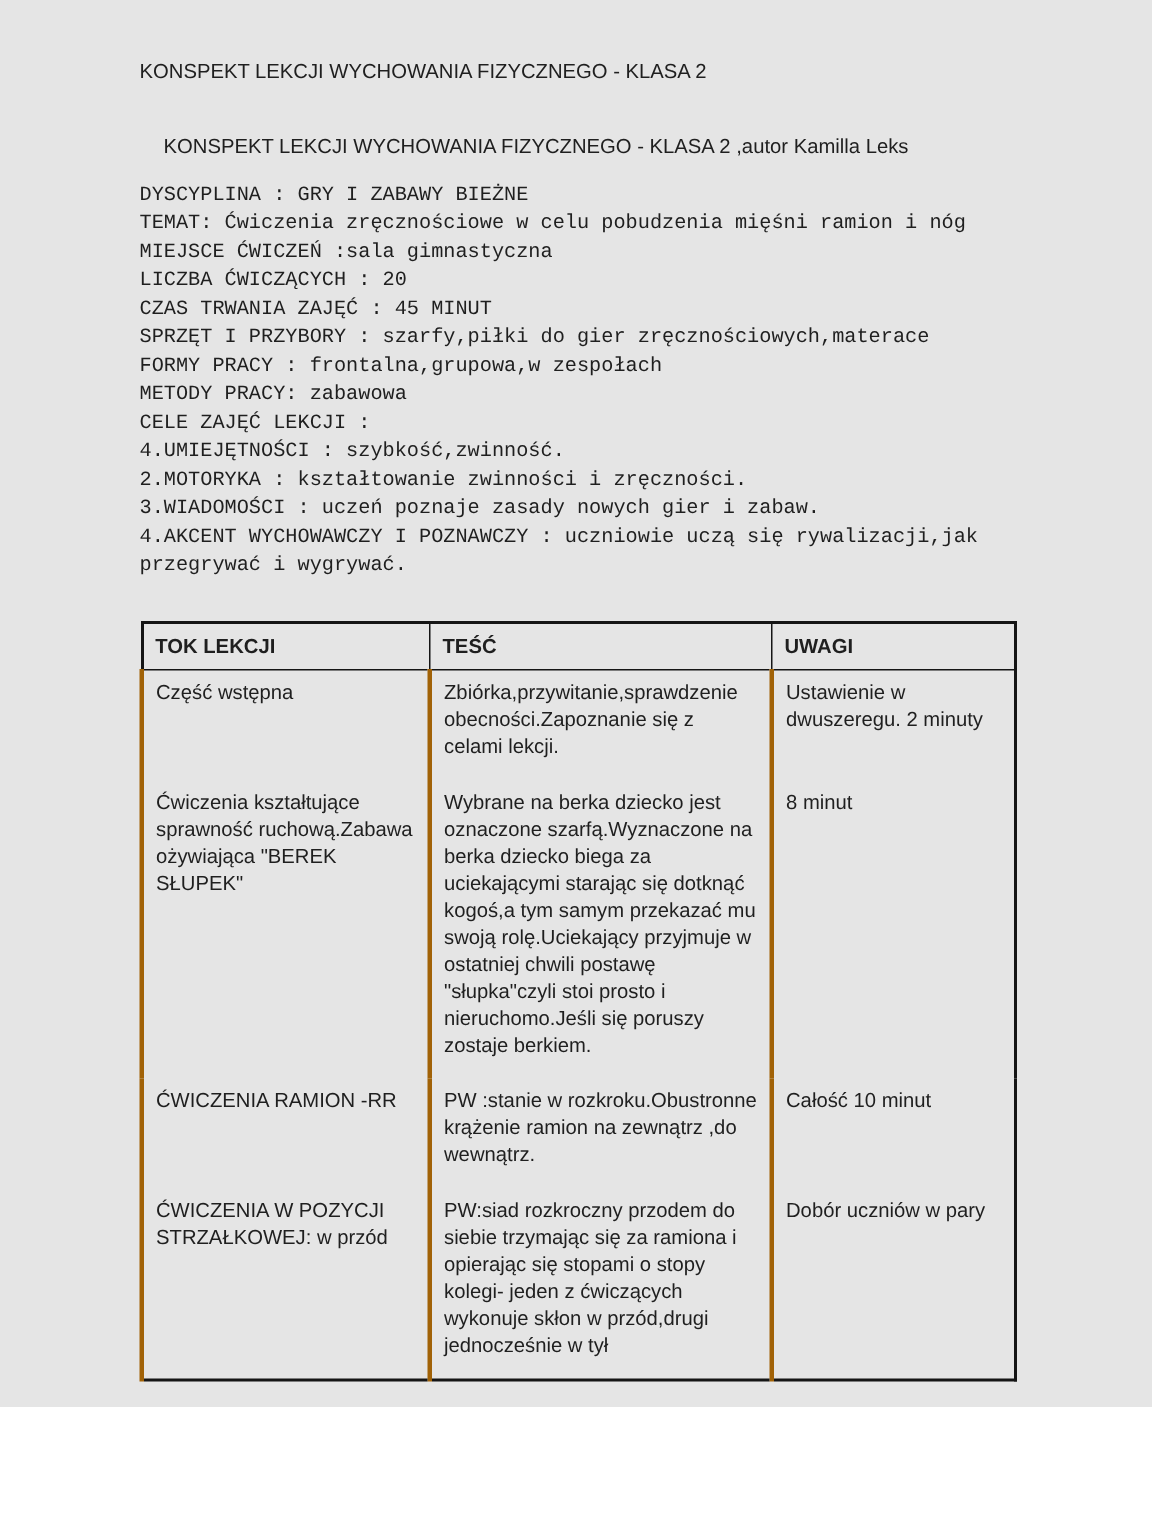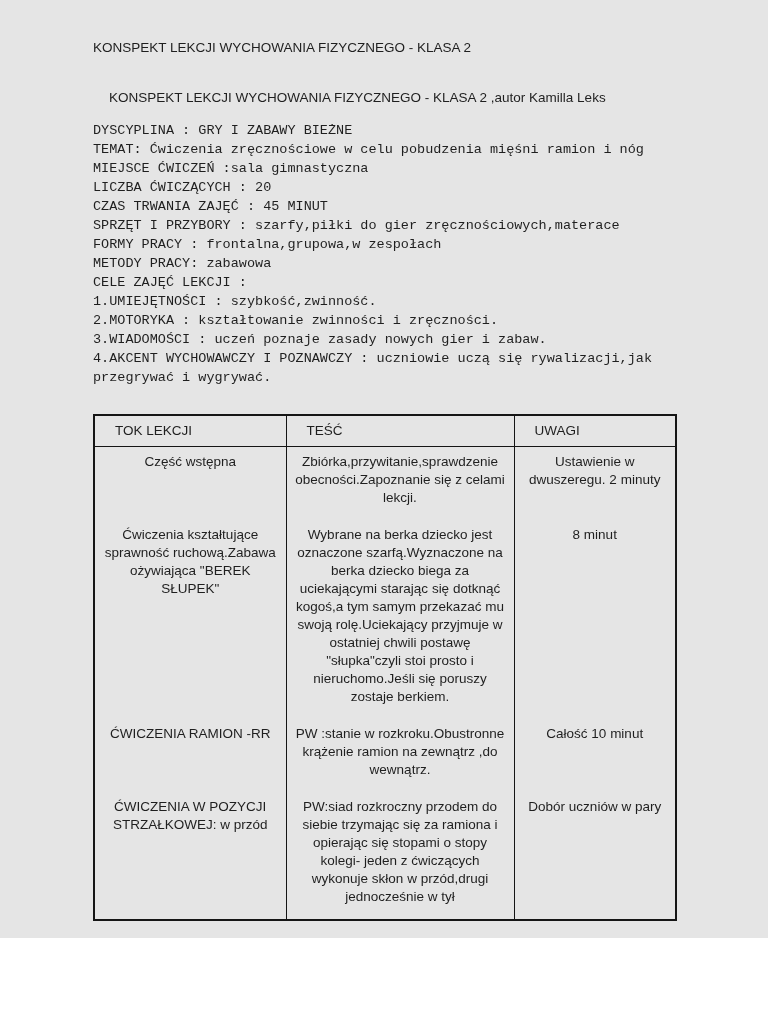--- a/index.html
+++ b/index.html
@@ -37,31 +37,31 @@
     font-size: 13.5px;
     line-height: 18px;
   }
   table.lesson-table col.c1 { width: 192px; }
   table.lesson-table col.c2 { width: 228px; }
   table.lesson-table col.c3 { width: 162px; }
   table.lesson-table th {
     border-left: 1px solid #151515;
     border-right: 1px solid #151515;
     border-bottom: 1px solid #151515;
-    font-weight: normal;
+    font-weight: bold;
     text-align: left;
     vertical-align: middle;
-    padding: 6px 8px 6px 20px;
+    padding: 6px 8px 6px 8px;
     height: 30px;
   }
   table.lesson-table td {
-    border-left: 1px solid #a16207;
+    border-left: 3px solid #a16207;
     border-right: 1px solid #151515;
     vertical-align: top;
-    text-align: center;
+    text-align: left;
     padding: 6px 8px 13px 8px;
   }
 </style>
 </head>
 <body>
 
 <div class="page">
 
   <div class="doc-title">KONSPEKT LEKCJI WYCHOWANIA FIZYCZNEGO - KLASA 2</div>
   <div class="doc-title second">KONSPEKT LEKCJI WYCHOWANIA FIZYCZNEGO - KLASA 2 ,autor Kamilla Leks</div>
@@ -69,21 +69,21 @@
   <div class="info-block">
     <div class="info-line">DYSCYPLINA : GRY I ZABAWY BIEŻNE</div>
     <div class="info-line">TEMAT: Ćwiczenia zręcznościowe w celu pobudzenia mięśni ramion i nóg</div>
     <div class="info-line">MIEJSCE ĆWICZEŃ :sala gimnastyczna</div>
     <div class="info-line">LICZBA ĆWICZĄCYCH : 20</div>
     <div class="info-line">CZAS TRWANIA ZAJĘĆ : 45 MINUT</div>
     <div class="info-line">SPRZĘT I PRZYBORY : szarfy,piłki do gier zręcznościowych,materace</div>
     <div class="info-line">FORMY PRACY : frontalna,grupowa,w zespołach</div>
     <div class="info-line">METODY PRACY: zabawowa</div>
     <div class="info-line">CELE ZAJĘĆ LEKCJI :</div>
-    <div class="info-line">1.UMIEJĘTNOŚCI : szybkość,zwinność.</div>
+    <div class="info-line">4.UMIEJĘTNOŚCI : szybkość,zwinność.</div>
     <div class="info-line">2.MOTORYKA : kształtowanie zwinności i zręczności.</div>
     <div class="info-line">3.WIADOMOŚCI : uczeń poznaje zasady nowych gier i zabaw.</div>
     <div class="info-line">4.AKCENT WYCHOWAWCZY I POZNAWCZY : uczniowie uczą się rywalizacji,jak przegrywać i wygrywać.</div>
   </div>
 
   <table class="lesson-table">
     <colgroup>
         <col class="c1">
         <col class="c2">
         <col class="c3">

